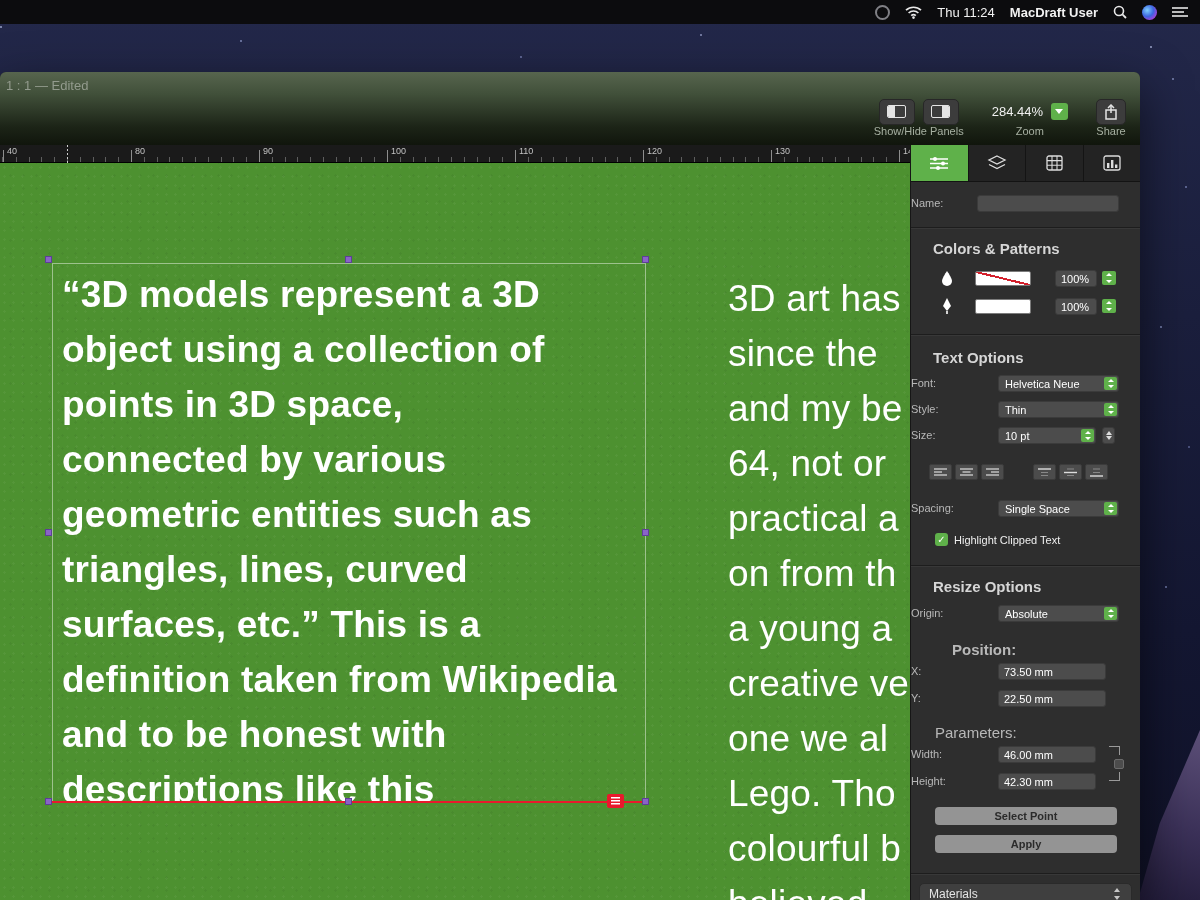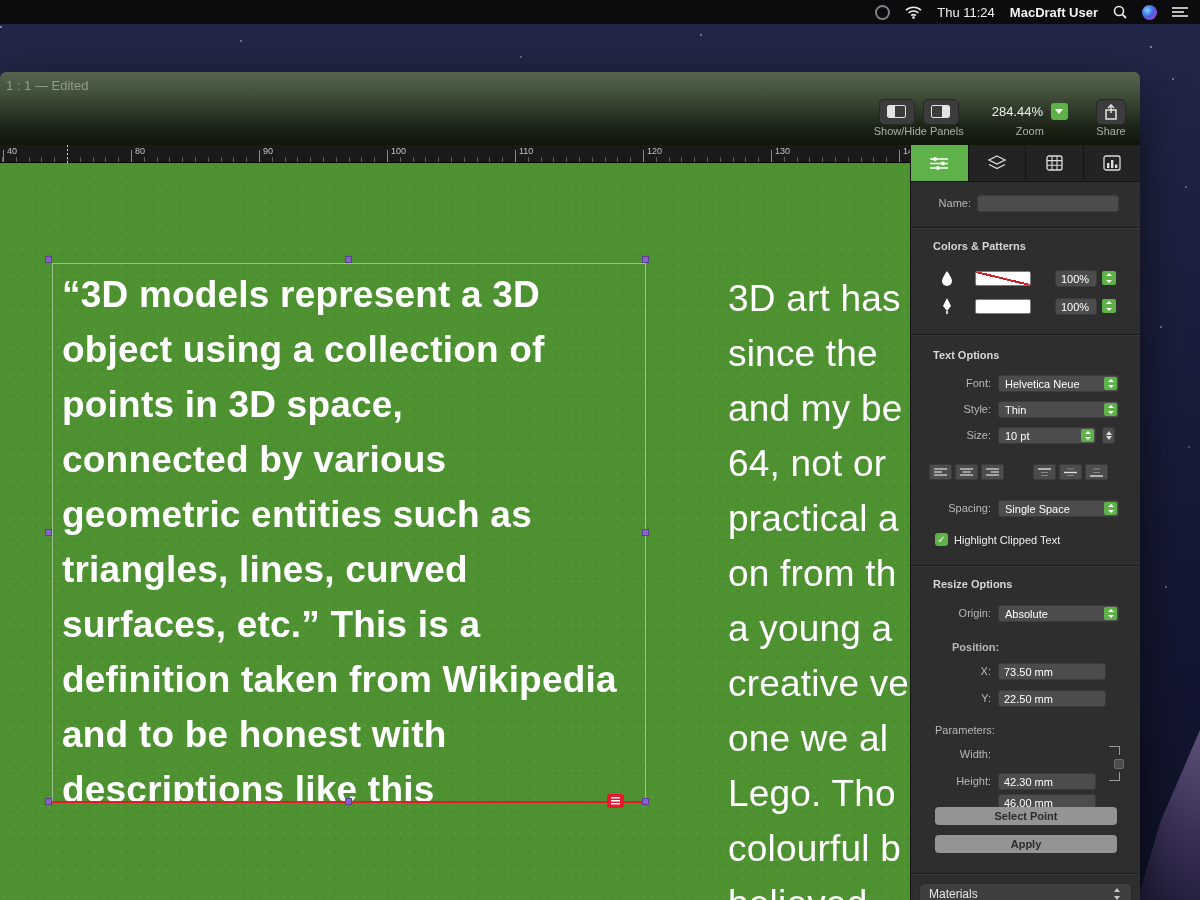--- a/index.html
+++ b/index.html
@@ -82,23 +82,23 @@
 
   
   .inspector { position:absolute; right:0; top:73px; width:230px; height:755px; background:#2e2e2e;
     border-left:1px solid #161616; color:#cfcfcf; font-size:11px; }
   .tabs { position:absolute; left:0; top:0; width:100%; height:37px; display:flex; background:#232323;
     border-bottom:1px solid #131313; }
   .tab { flex:1; display:flex; align-items:center; justify-content:center; border-right:1px solid #141414; }
   .tab:last-child { border-right:none; }
   .tab.active { background:#5fb14a; }
   .sect-div { position:absolute; left:0; right:0; height:1px; background:#1d1d1d; box-shadow:0 1px 0 #383838; }
-  .sect-header { position:absolute; left:22px; font-size:11px; font-weight:700; color:#d6d6d6; }
+  .sect-header { position:absolute; left:22px; font-size:15px; font-weight:700; color:#d6d6d6; }
   .irow { position:absolute; left:0; right:6px; height:17px; }
-  .lbl { position:absolute; width:80px; text-align:right; left:0; top:2px; color:#b8b8b8; }
+  .lbl { position:absolute; width:80px; text-align:left; left:0; top:2px; color:#b8b8b8; }
   .field { position:absolute; background:#4c4c4c; border:1px solid #3b3b3b; border-radius:3px; height:17px;
     font-size:11px; color:#fff; padding:0 5px; font-family:"Liberation Sans",sans-serif; }
   .popup { position:absolute; background:#4c4c4c; border:1px solid #3b3b3b; border-radius:3px; height:17px;
     display:flex; align-items:center; }
   .popup .ptxt { flex:1; padding:0 6px; color:#fff; white-space:nowrap; overflow:hidden; }
   .chev { width:13px; height:13px; margin-right:1px; background:#5fb14a; border-radius:2px; position:relative; flex:none; }
   .chev::before { content:""; position:absolute; left:3.5px; top:2px; border-left:3px solid transparent;
     border-right:3px solid transparent; border-bottom:3.5px solid #fff; }
   .chev::after { content:""; position:absolute; left:3.5px; bottom:2px; border-left:3px solid transparent;
     border-right:3px solid transparent; border-top:3.5px solid #fff; }
@@ -445,21 +445,21 @@
       </div>
       <div class="irow" style="top:545px">
         <span class="lbl">Y:</span>
         <input class="field" style="left: 87px; width: 108px;" value="22.50 mm">
       </div>
 
       <div class="sect-header" style="top:579px;left:24px;font-weight:400;color:#b8b8b8">Parameters:</div>
 
       <div class="irow" style="top:601px">
         <span class="lbl">Width:</span>
-        <input class="field" style="left: 87px; width: 98px; margin-top: 48px;" value="46.00 mm">
+        <input class="field" style="left: 87px; width: 98px;" value="46.00 mm">
       </div>
       <div class="irow" style="top:628px">
         <span class="lbl">Height:</span>
         <input class="field" style="left: 87px; width: 98px;" value="42.30 mm">
       </div>
       <div class="constraint" style="left:198px;top:601px">
         <span class="cn-top"></span>
         <span class="cn-bot"></span>
         <span class="cn-box"></span>
       </div>

